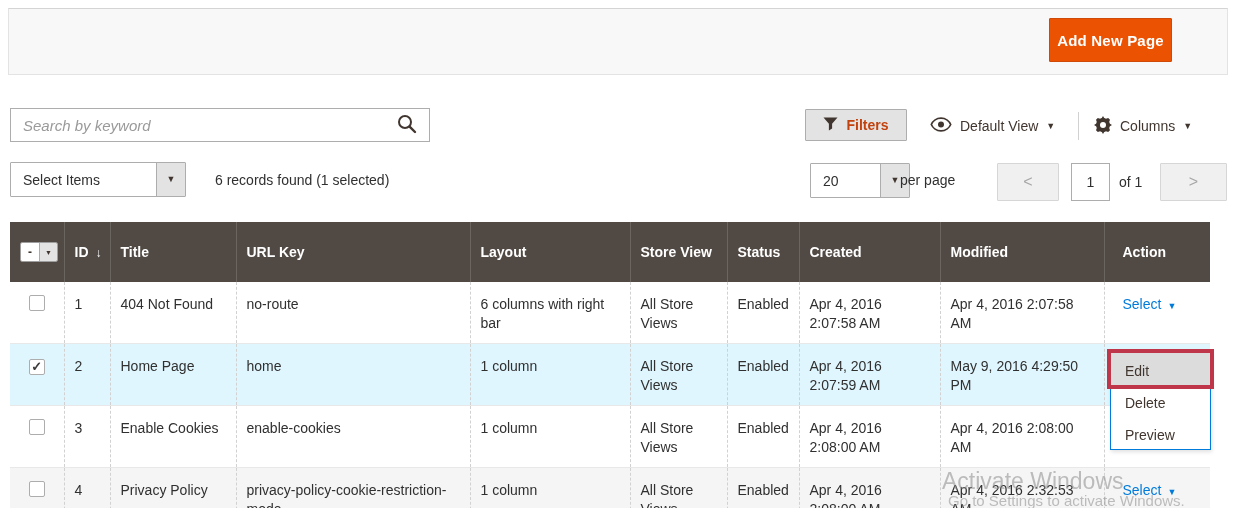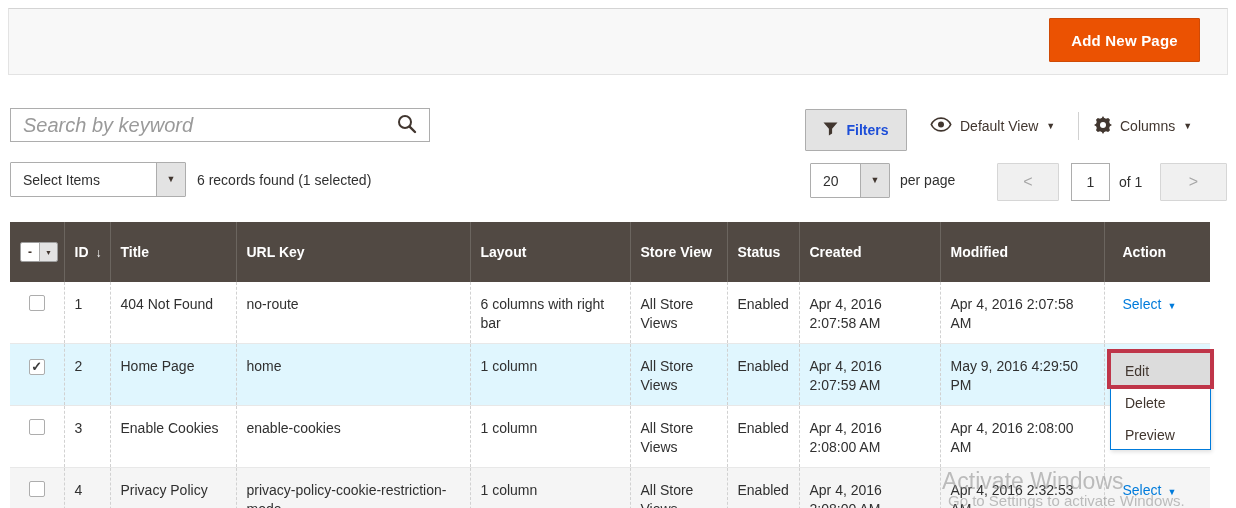--- a/index.html
+++ b/index.html
@@ -8,43 +8,43 @@
     position:relative; width:1236px; height:508px; overflow:hidden;
     background:#fff; font-family:"Liberation Sans", sans-serif; color:#303030;
   }
 
   
   .top-band {
     position:absolute; left:8px; top:8px; width:1220px; height:67px;
     background:#f8f8f8; border:1px solid #e3e3e3; border-top-color:#d4d4d4;
   }
   .btn-add {
-    position:absolute; left:1049px; top:18px; width:151px; height:44px;
+    position:absolute; left:1049px; top:18px; width:123px; height:44px;
     background:#eb5202; border:1px solid #cf4a06; border-radius:1px;
     color:#fff; font-size:15px; font-weight:bold; letter-spacing:.2px;
     display:flex; align-items:center; justify-content:center; cursor:pointer;
   }
 
   
   .search-box {
     position:absolute; left:10px; top:108px; width:420px; height:34px;
     border:1px solid #adadad; background:#fff; display:flex; align-items:center;
   }
   .search-box input {
     flex:1; border:none; outline:none; font-family:"Liberation Sans", sans-serif;
-    font-size:20px; font-style:italic; color:#5e5e5e; padding:0 12px; background:transparent;
+    font-size:15px; font-style:italic; color:#5e5e5e; padding:0 12px; background:transparent;
   }
   .search-box input::placeholder { color:#9a9a9a; font-style:italic; }
   .search-btn { width:44px; height:32px; display:flex; align-items:center; justify-content:center; background:transparent; border:none; cursor:pointer; }
 
   .filters-btn {
-    position:absolute; left:805px; top:109px; width:102px; height:42px;
+    position:absolute; left:805px; top:109px; width:102px; height:32px;
     background:#e3e3e3; border:1px solid #adadad; border-radius:1px;
     display:flex; align-items:center; justify-content:center; gap:8px;
-    font-size:14px; font-weight:bold; color:#1d4ed8; cursor:pointer;
+    font-size:14px; font-weight:bold; color:#c2410c; cursor:pointer;
   }
   .view-ctl, .columns-ctl {
     position:absolute; top:109px; height:34px; display:flex; align-items:center; gap:8px;
     font-size:14px; color:#41362f; cursor:pointer;
   }
   .view-ctl { left:930px; }
   .columns-ctl { left:1094px; }
   .toolbar-divider { position:absolute; left:1078px; top:112px; width:1px; height:28px; background:#d1d1d1; }
   .caret { font-size:9px; color:#41362f; line-height:1; }
 
@@ -52,23 +52,23 @@
   .fake-select {
     position:absolute; background:#fff; border:1px solid #adadad; border-radius:1px;
     display:flex; align-items:stretch; cursor:pointer; font-size:14px; color:#303030;
   }
   .fake-select .fs-label { display:flex; align-items:center; padding:0 12px; flex:1; }
   .fake-select .fs-caret {
     width:29px; background:#e3e3e3; border-left:1px solid #adadad;
     display:flex; align-items:center; justify-content:center;
   }
   .mass-select { left:10px; top:162px; width:176px; height:35px; }
-  .records-summary { position:absolute; left:197px; top:172px; font-size:14px; color:#303030; }
-
-  .perpage-select { left:810px; top:163px; width:80px; height:35px; }
+  .records-summary { position:absolute; left:215px; top:172px; font-size:14px; color:#303030; }
+
+  .perpage-select { left:810px; top:163px; width:100px; height:35px; }
   .perpage-label { position:absolute; left:900px; top:172px; font-size:14px; color:#303030; }
   .page-btn {
     position:absolute; top:163px; height:38px; background:#f0f0f0; border:1px solid #d6d6d6;
     border-radius:1px; display:flex; align-items:center; justify-content:center;
     color:#a6a6a6; font-size:16px; cursor:default;
   }
   .page-prev { left:997px; width:62px; }
   .page-next { left:1160px; width:67px; }
   .page-input {
     position:absolute; left:1071px; top:163px; width:39px; height:38px;

